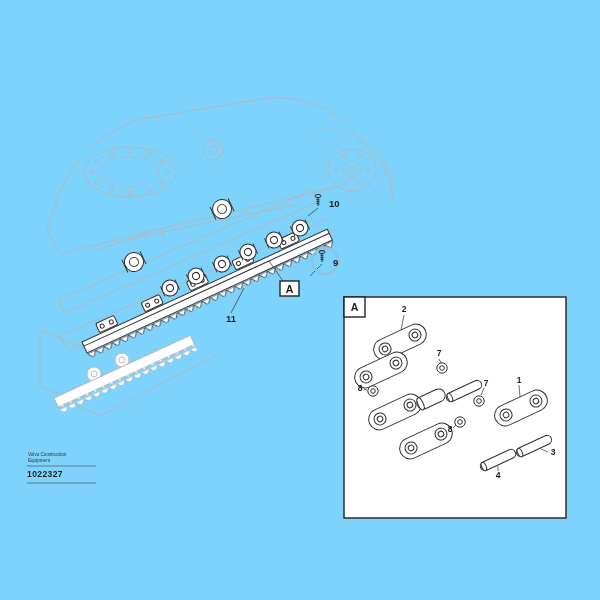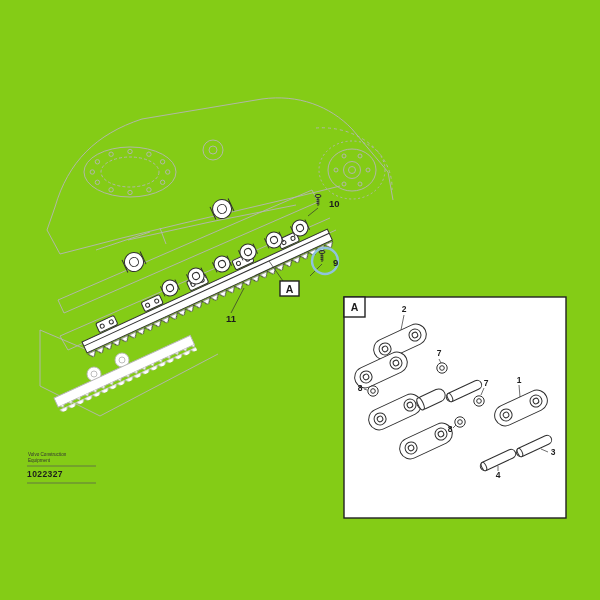--- a/index.html
+++ b/index.html
@@ -1,20 +1,20 @@
 <!DOCTYPE html>
 <html style="--context: #b5b5b5; --part: #303030; --highlight: #8fc3dd; --text: #1c1c1c;"><head>
 <meta charset="utf-8">
 <style>
   html,body{margin:0;padding:0}
   body{
     width:600px;height:600px;background:#ffffff;
     font-family:"Liberation Sans",sans-serif;
   }
-  .stage{position:relative;width:600px;height:600px;overflow:hidden;background:#84cc16}
+  .stage{position:relative;width:600px;height:600px;overflow:hidden;background:#7dd3fc}
   svg{position:absolute;left:0;top:0}
   .ctx{stroke:var(--context,#b5b5b5);fill:none;stroke-width:.9}
   .ctxf{stroke:var(--context,#b5b5b5);fill:#fff;stroke-width:.9}
   .prt{stroke:var(--part,#303030);fill:none;stroke-width:1}
   .prtf{stroke:var(--part,#303030);fill:#fff;stroke-width:1}
   .lead{stroke:var(--part,#303030);stroke-width:.7;fill:none}
   .hl{stroke:var(--highlight,#8fc3dd);stroke-width:2.4;fill:none}
   text{fill:var(--text,#1c1c1c)}
   .callout{font-size:9.5px;font-weight:700}
   .dnum{font-size:8.5px;font-weight:700;text-anchor:middle}

